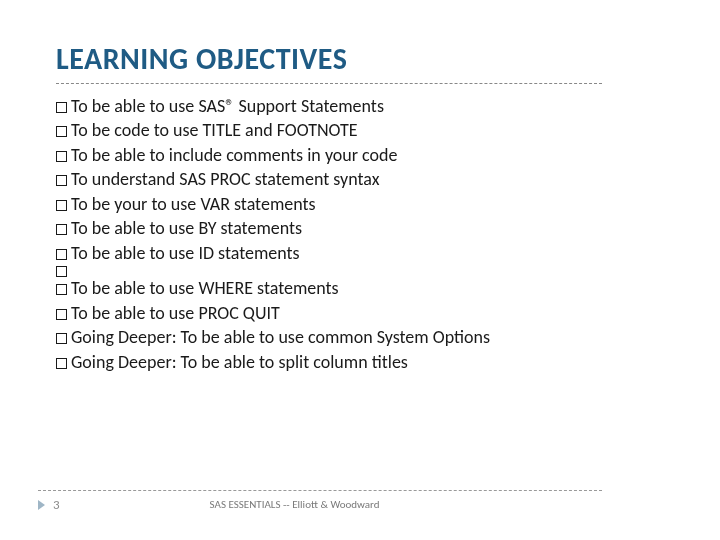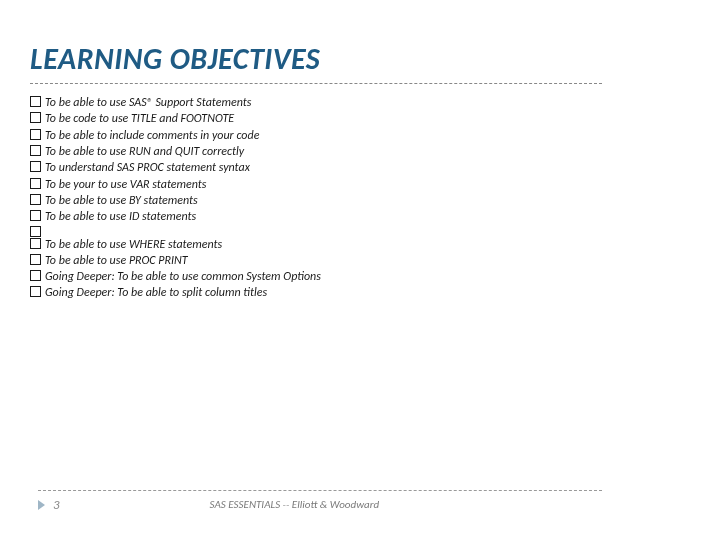--- a/index.html
+++ b/index.html
@@ -1,20 +1,20 @@
 <!DOCTYPE html>
 <html><head>
 <meta charset="utf-8">
 <style>
   * { box-sizing: border-box; margin: 0; padding: 0; }
   html, body { width: 720px; height: 540px; background: #fff; font-family: Calibri, "Segoe UI", Arial, sans-serif; color: #222; }
-  .slide { position: relative; width: 640px; height: 540px; padding: 40px 38px 0 30px; font-style: italic; }
+  .slide { position: relative; width: 640px; height: 540px; padding: 40px 38px 0 56px; }
   .title { color: #1f5b84; font-size: 30px; font-weight: 700; letter-spacing: 0.5px; margin-bottom: 2px; }
   .rule-dashed { border: none; border-top: 1.5px dashed #888; margin: 6px 0 10px 0; }
-  .objectives { font-size: 12px; line-height: 1.36; color: #1a1a1a; }
+  .objectives { font-size: 18px; line-height: 1.36; color: #1a1a1a; }
   .obj-row { display: flex; align-items: baseline; }
   .box { display: inline-block; width: 11px; height: 11px; border: 1.4px solid #1a1a1a; margin-right: 4px; position: relative; top: 1px; flex-shrink: 0; }
   .footer { position: absolute; left: 38px; right: 38px; bottom: 28px; }
   .footer-rule { border: none; border-top: 1.5px dashed #999; margin-bottom: 6px; }
   .footer-row { display: flex; align-items: center; font-size: 13px; color: #6b6b6b; }
   .marker { width: 0; height: 0; border-top: 5px solid transparent; border-bottom: 5px solid transparent; border-left: 7px solid #9fb6c6; margin-right: 8px; }
   .pagenum { color: #8a8a8a; font-size: 13px; margin-right: 150px; }
   .footer-text { color: #7a7a7a; font-size: 11px; }
 </style>
 </head>
@@ -31,24 +31,20 @@
       <div class="obj-row">
         <span class="box"></span>
         <span>To be code to use TITLE and FOOTNOTE</span>
       </div>
       <div class="obj-row">
         <span class="box"></span>
         <span>To be able to include comments in your code</span>
       </div>
       <div class="obj-row">
         <span class="box"></span>
-        <span>To be able to use RUN and QUIT correctly</span>
-      </div>
-      <div class="obj-row">
-        <span class="box"></span>
         <span>To understand SAS PROC statement syntax</span>
       </div>
       <div class="obj-row">
         <span class="box"></span>
         <span>To be your to use VAR statements</span>
       </div>
       <div class="obj-row">
         <span class="box"></span>
         <span>To be able to use BY statements</span>
       </div>
@@ -58,21 +54,21 @@
       </div>
       <div class="obj-row">
         <span class="box"></span>
       </div>
       <div class="obj-row">
         <span class="box"></span>
         <span>To be able to use WHERE statements</span>
       </div>
       <div class="obj-row">
         <span class="box"></span>
-        <span>To be able to use PROC PRINT</span>
+        <span>To be able to use PROC QUIT</span>
       </div>
       <div class="obj-row">
         <span class="box"></span>
         <span>Going Deeper: To be able to use common System Options</span>
       </div>
       <div class="obj-row">
         <span class="box"></span>
         <span>Going Deeper: To be able to split column titles</span>
       </div>
     </div>

